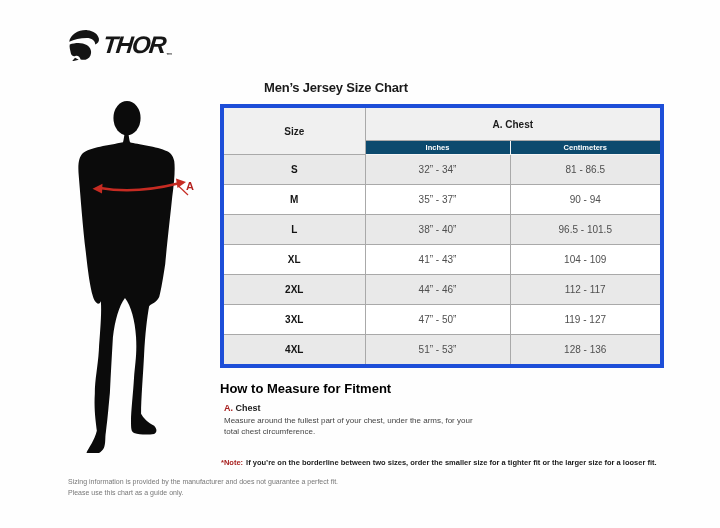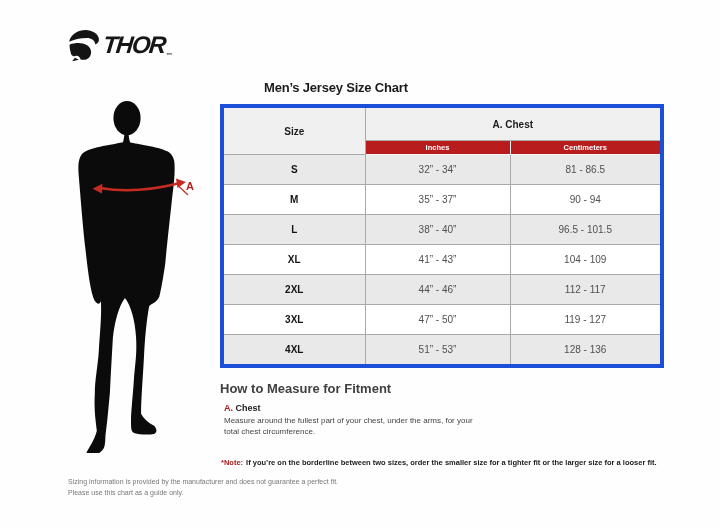--- a/index.html
+++ b/index.html
@@ -18,29 +18,29 @@
   .arrow-svg{position:absolute;left:92px;top:177px;width:104px;height:24px;}
   .label-a{position:absolute;left:186px;top:180px;font-size:11px;font-weight:bold;color:#b5221f;}
 
   
   .chart-title{position:absolute;left:220px;top:80px;font-size:13px;font-weight:bold;color:#1a1a1a;letter-spacing:-0.2px;padding-left:44px;}
   .size-table{position:absolute;left:220px;top:104px;border-collapse:collapse;table-layout:fixed;width:440px;
               border:4px solid #1d4ed8;}
   .size-table td,.size-table th{border:1px solid #a9a9a9;text-align:center;vertical-align:middle;padding:0;}
   .hdr{background:#f0f0f0;font-size:10px;font-weight:bold;color:#1c1c1c;}
   .cell-size{height:32px;}
-  .sub td{background:#b91c1c;color:#ffffff;font-size:7.5px;font-weight:bold;height:13px;border:1px solid #f6f6f6;}
+  .sub td{background:#0c4a6e;color:#ffffff;font-size:7.5px;font-weight:bold;height:13px;border:1px solid #f6f6f6;}
   .row td{height:29px;font-size:10px;}
   .row .sz{font-weight:bold;color:#141414;}
   .row .val{color:#4f4f4f;}
   .row.alt td{background:#e9e9e9;}
   .row.plain td{background:#ffffff;}
 
   
-  .howto{position:absolute;left:220px;top:381px;font-size:13px;font-weight:bold;color:#404040;text-align:center;}
+  .howto{position:absolute;left:220px;top:381px;font-size:13px;font-weight:bold;color:#000000;text-align:center;}
   .chest-label{position:absolute;left:224px;top:403px;font-size:9px;font-weight:bold;color:#1c1c1c;}
   .chest-label .key{color:#a8201f;}
   .chest-desc{position:absolute;left:224px;top:415px;font-size:8px;line-height:11px;color:#454545;}
 
   
   .note{position:absolute;left:221px;top:458px;font-size:7.5px;font-weight:bold;color:#1a1a1a;white-space:nowrap;}
   .note .note-label{color:#a8201f;margin-right:3px;}
 
   
   .disclaimer{position:absolute;left:68px;top:477px;font-size:7px;line-height:10.5px;color:#777777;}

